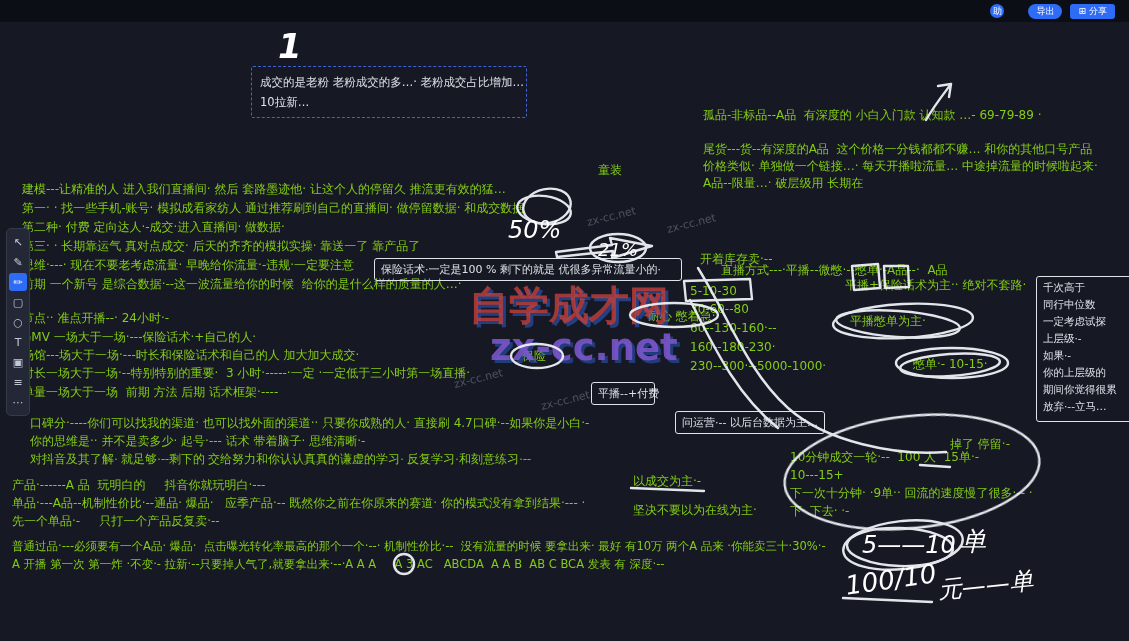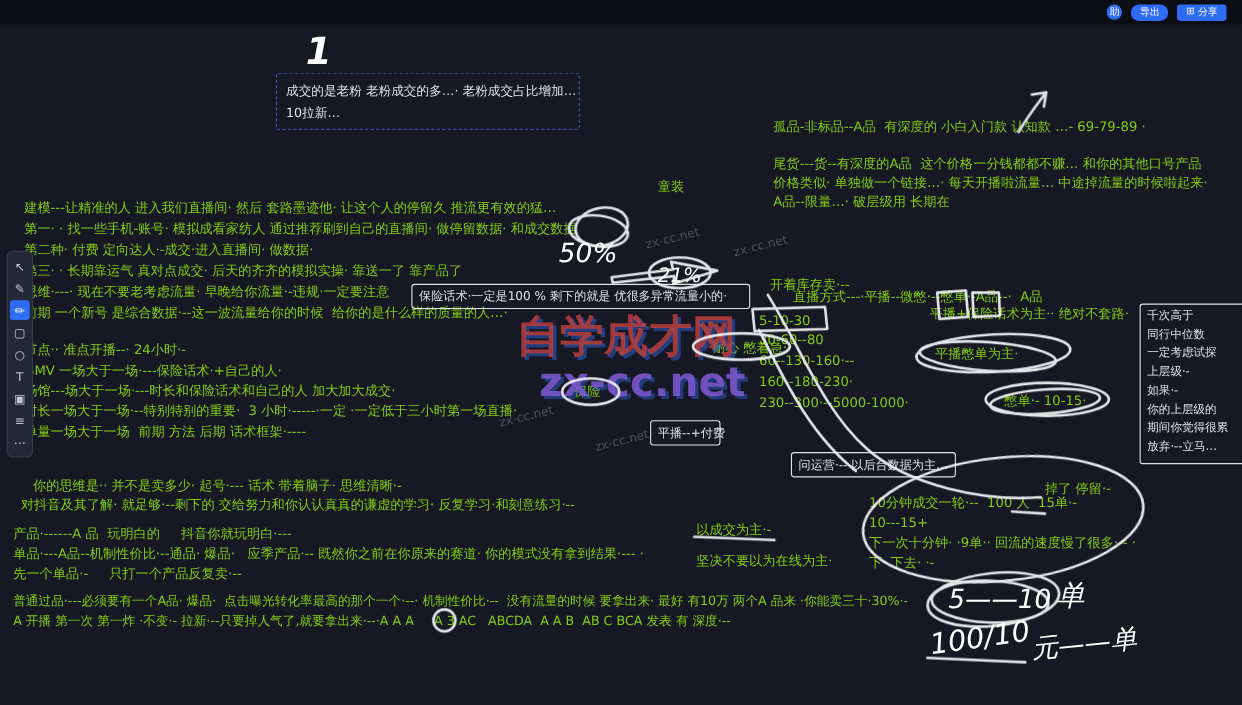--- a/index.html
+++ b/index.html
@@ -5,21 +5,21 @@
   html,body{margin:0;padding:0;width:1129px;height:641px;overflow:hidden;background:#161923;
     font-family:"DejaVu Sans",sans-serif;}
   
   .topbar{position:absolute;top:0;left:0;width:1129px;height:22px;background:#0b0e15;
     display:flex;align-items:center;justify-content:flex-end;gap:8px;padding-right:14px;
     box-sizing:border-box;z-index:40;}
   .avatar{width:14px;height:14px;border-radius:50%;background:#2f6cf6;color:#fff;font-size:9px;
     display:flex;align-items:center;justify-content:center;cursor:pointer;}
   .tb-btn{background:#2f6cf6;color:#fff;border:none;border-radius:3px;height:15px;font-size:9px;
     padding:0 8px;display:flex;align-items:center;gap:3px;cursor:pointer;font-family:inherit;}
-  .tb-btn.pill{border-radius:8px;}
+  .tb-btn.pill{border-radius:8px;margin-left:16px;}
   
   .toolbar{position:absolute;left:6px;top:228px;width:22px;background:#242836;border:1px solid #343a49;
     border-radius:5px;padding:4px 0;display:flex;flex-direction:column;align-items:center;gap:2px;z-index:30;}
   .tool{width:18px;height:18px;border-radius:3px;color:#c3c8d4;font-size:11px;display:flex;
     align-items:center;justify-content:center;cursor:pointer;}
   .tool.active{background:#2f6cf6;color:#fff;}
   
   .canvas{position:absolute;top:22px;left:0;width:1129px;height:619px;background:#161923;z-index:1;}
   .notes-layer{position:absolute;top:0;left:0;width:1129px;height:641px;z-index:5;}
   .note-line{position:absolute;color:#84cc16;font-size:12px;white-space:pre;line-height:1.25;}
@@ -74,31 +74,32 @@
     <div class="note-line" style="left: 845px; top: 278px;">平播+保险话术为主·· 绝对不套路·</div>
     <div class="note-line" style="left: 850px; top: 314px;">平播憋单为主·</div>
     <div class="note-line" style="left: 913px; top: 357px;">憋单·- 10-15·</div>
     <div class="note-line" style="left: 950px; top: 437px;">掉了 停留·-</div>
     <div class="note-line" style="left: 790px; top: 450px; text-align: center;">10分钟成交一轮·--  100 人  15单·-</div>
     <div class="note-line" style="left: 790px; top: 468px;">10---15+</div>
     <div class="note-line" style="left: 790px; top: 486px;">下一次十分钟· ·9单·· 回流的速度慢了很多·-- ·</div>
     <div class="note-line" style="left: 790px; top: 504px;">下· 下去· ·-</div>
     <div class="note-line" style="left: 633px; top: 456px; margin-top: 47px;">坚决不要以为在线为主·</div>
     <div class="note-line" style="left: 633px; top: 474px;">以成交为主·-</div>
+    <div class="note-line" style="left: 30px; top: 416px;">口碑分·----你们可以找我的渠道· 也可以找外面的渠道·· 只要你成熟的人· 直接刷 4.7口碑·--如果你是小白·-</div>
     <div class="note-line" style="left: 30px; top: 434px;">你的思维是·· 并不是卖多少· 起号·--- 话术 带着脑子· 思维清晰·-</div>
-    <div class="note-line" style="left: 19px; top: 452px;">对抖音及其了解· 就足够·--剩下的 交给努力和你认认真真的谦虚的学习· 反复学习·和刻意练习·--</div>
+    <div class="note-line" style="left: 30px; top: 452px; font-family: Liberation Serif, serif;">对抖音及其了解· 就足够·--剩下的 交给努力和你认认真真的谦虚的学习· 反复学习·和刻意练习·--</div>
     <div class="note-line" style="left: 12px; top: 478px;">产品·------A 品  玩明白的     抖音你就玩明白·---</div>
     <div class="note-line" style="left: 12px; top: 496px;">单品·---A品--机制性价比·--通品· 爆品·   应季产品·-- 既然你之前在你原来的赛道· 你的模式没有拿到结果·--- ·</div>
     <div class="note-line" style="left: 12px; top: 514px;">先一个单品·-     只打一个产品反复卖·--</div>
     <div class="note-line" style="left: 12px; top: 539px; font-size: 11.5px;">普通过品·---必须要有一个A品· 爆品·  点击曝光转化率最高的那个一个·--· 机制性价比·--  没有流量的时候 要拿出来· 最好 有10万 两个A 品来 ·你能卖三十·30%·-</div>
     <div class="note-line" style="left: 12px; top: 557px; font-size: 11.5px;">A 开播 第一次 第一炸 ·不变·- 拉新·--只要掉人气了,就要拿出来·--·A A A     A 3 AC   ABCDA  A A B  AB C BCA 发表 有 深度·--</div>
     <div class="note-box dashed" style="left: 251px; top: 66px; width: 276px; min-height: 52px; font-size: 11.5px;"><div>成交的是老粉 老粉成交的多…· 老粉成交占比增加…</div><div>10拉新…</div></div>
     <div class="note-box" style="left: 374px; top: 258px; width: 308px; min-height: 21px; font-size: 11px;"><div>保险话术·一定是100 % 剩下的就是 优很多异常流量小的·</div></div>
     <div class="note-box" style="left: 591px; top: 382px; width: 64px; min-height: 20px; font-size: 11px;"><div>平播--+付费</div></div>
-    <div class="note-box" style="left: 675px; top: 411px; width: 150px; min-height: 20px; font-size: 11px; margin-left: 44px;"><div>问运营·-- 以后台数据为主…</div></div>
+    <div class="note-box" style="left: 675px; top: 411px; width: 150px; min-height: 20px; font-size: 11px;"><div>问运营·-- 以后台数据为主…</div></div>
     <div class="note-box" style="left: 1036px; top: 276px; width: 96px; min-height: 146px; font-size: 10.5px;"><div>千次高于</div><div>同行中位数</div><div>一定考虑试探</div><div>上层级·-</div><div>如果·-</div><div>你的上层级的</div><div>期间你觉得很累</div><div>放弃·--立马…</div></div>
   </div>
 
 <div class="toolbar" id="tool-list">
     <div class="tool">↖</div>
     <div class="tool">✎</div>
     <div class="tool active">✏</div>
     <div class="tool">▢</div>
     <div class="tool">○</div>
     <div class="tool">T</div>

